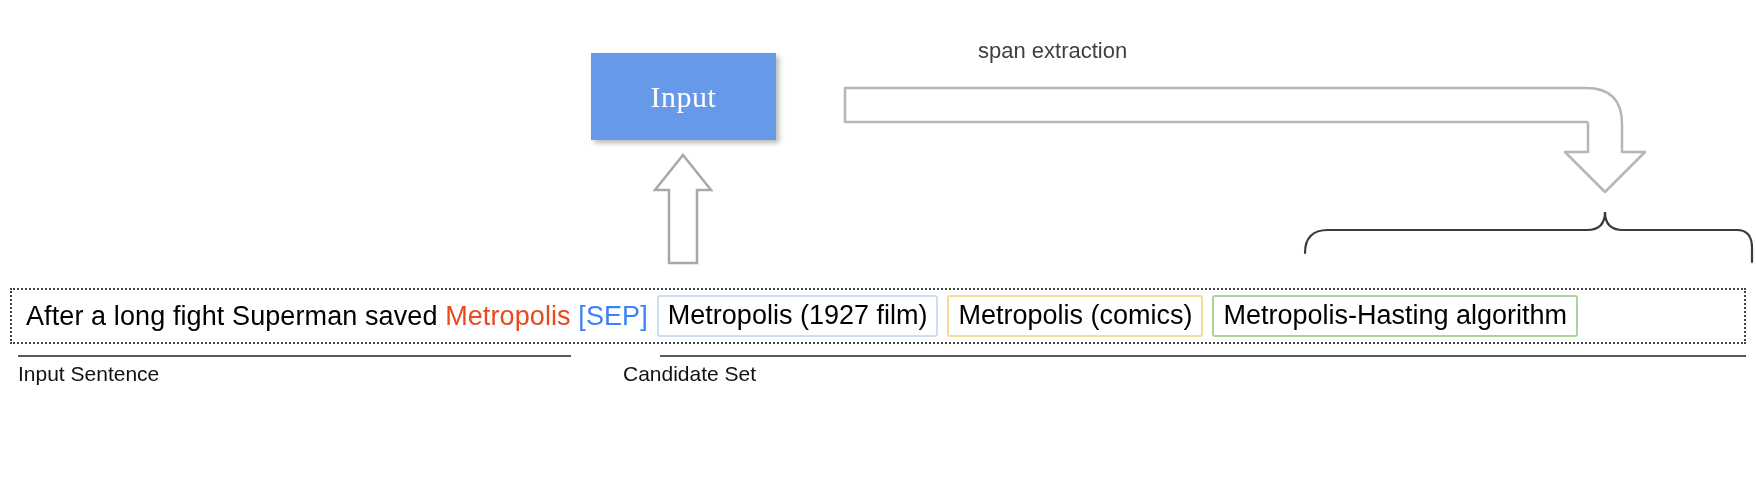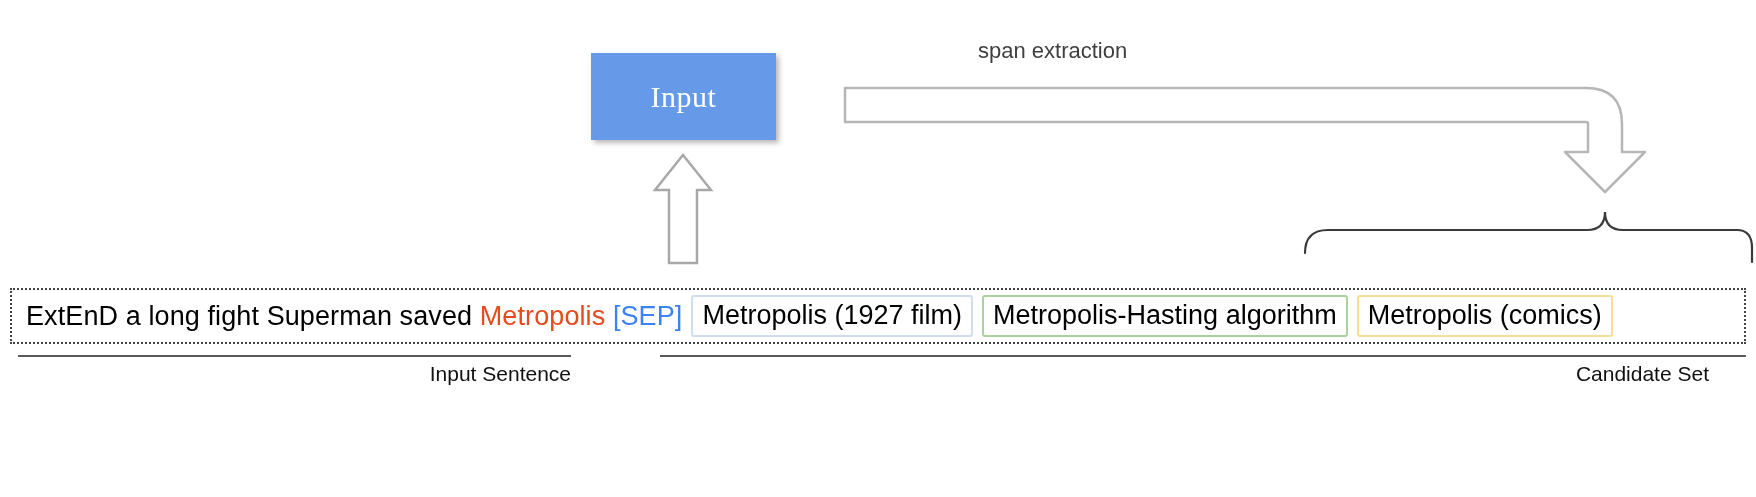--- a/index.html
+++ b/index.html
@@ -103,21 +103,21 @@
     height: 0;
     border-top: 2px solid #5a5a5a;
   }
   #rule-input    { left: 18px;  top: 355px; width: 553px; }
   #rule-candidate{ left: 660px; top: 355px; width: 1086px; }
 
   .group-label {
     position: absolute;
     font-size: 21px;
     color: #111111;
-    text-align: right;
+    text-align: left;
     white-space: nowrap;
   }
   #label-input     { left: 18px;  top: 362px; width: 553px; }
   #label-candidate { left: 623px; top: 362px; width: 1086px; }
 </style>
 </head>
 <body>
 
 <div id="extend-box">
   <span class="label">Input</span>
@@ -155,27 +155,27 @@
            Q 1605 230 1605 212
            Q 1605 230 1623 230
            L 1737 230
            Q 1752 230 1752 248
            L 1752 262" fill="none" stroke="#3a3a3a" stroke-width="2.2" stroke-linecap="round"></path>
 </svg>
 
 <div id="token-row">
 
   <div id="sentence">
-    <span>ExtEnD a long fight Superman saved </span><span class="mention">Metropolis</span><span class="sep"> [SEP]</span>
+    <span>After a long fight Superman saved </span><span class="mention">Metropolis</span><span class="sep"> [SEP]</span>
   </div>
 
   <div class="candidate cand-blue">Metropolis (1927 film)</div>
 
+  <div class="candidate cand-yellow">Metropolis (comics)</div>
+
   <div class="candidate cand-green">Metropolis-Hasting algorithm</div>
-
-  <div class="candidate cand-yellow">Metropolis (comics)</div>
 </div>
 
 <div class="group-rule" id="rule-input"></div>
 <div class="group-label" id="label-input">Input Sentence</div>
 
 <div class="group-rule" id="rule-candidate"></div>
 <div class="group-label" id="label-candidate">Candidate Set</div>
 
 </body></html>

